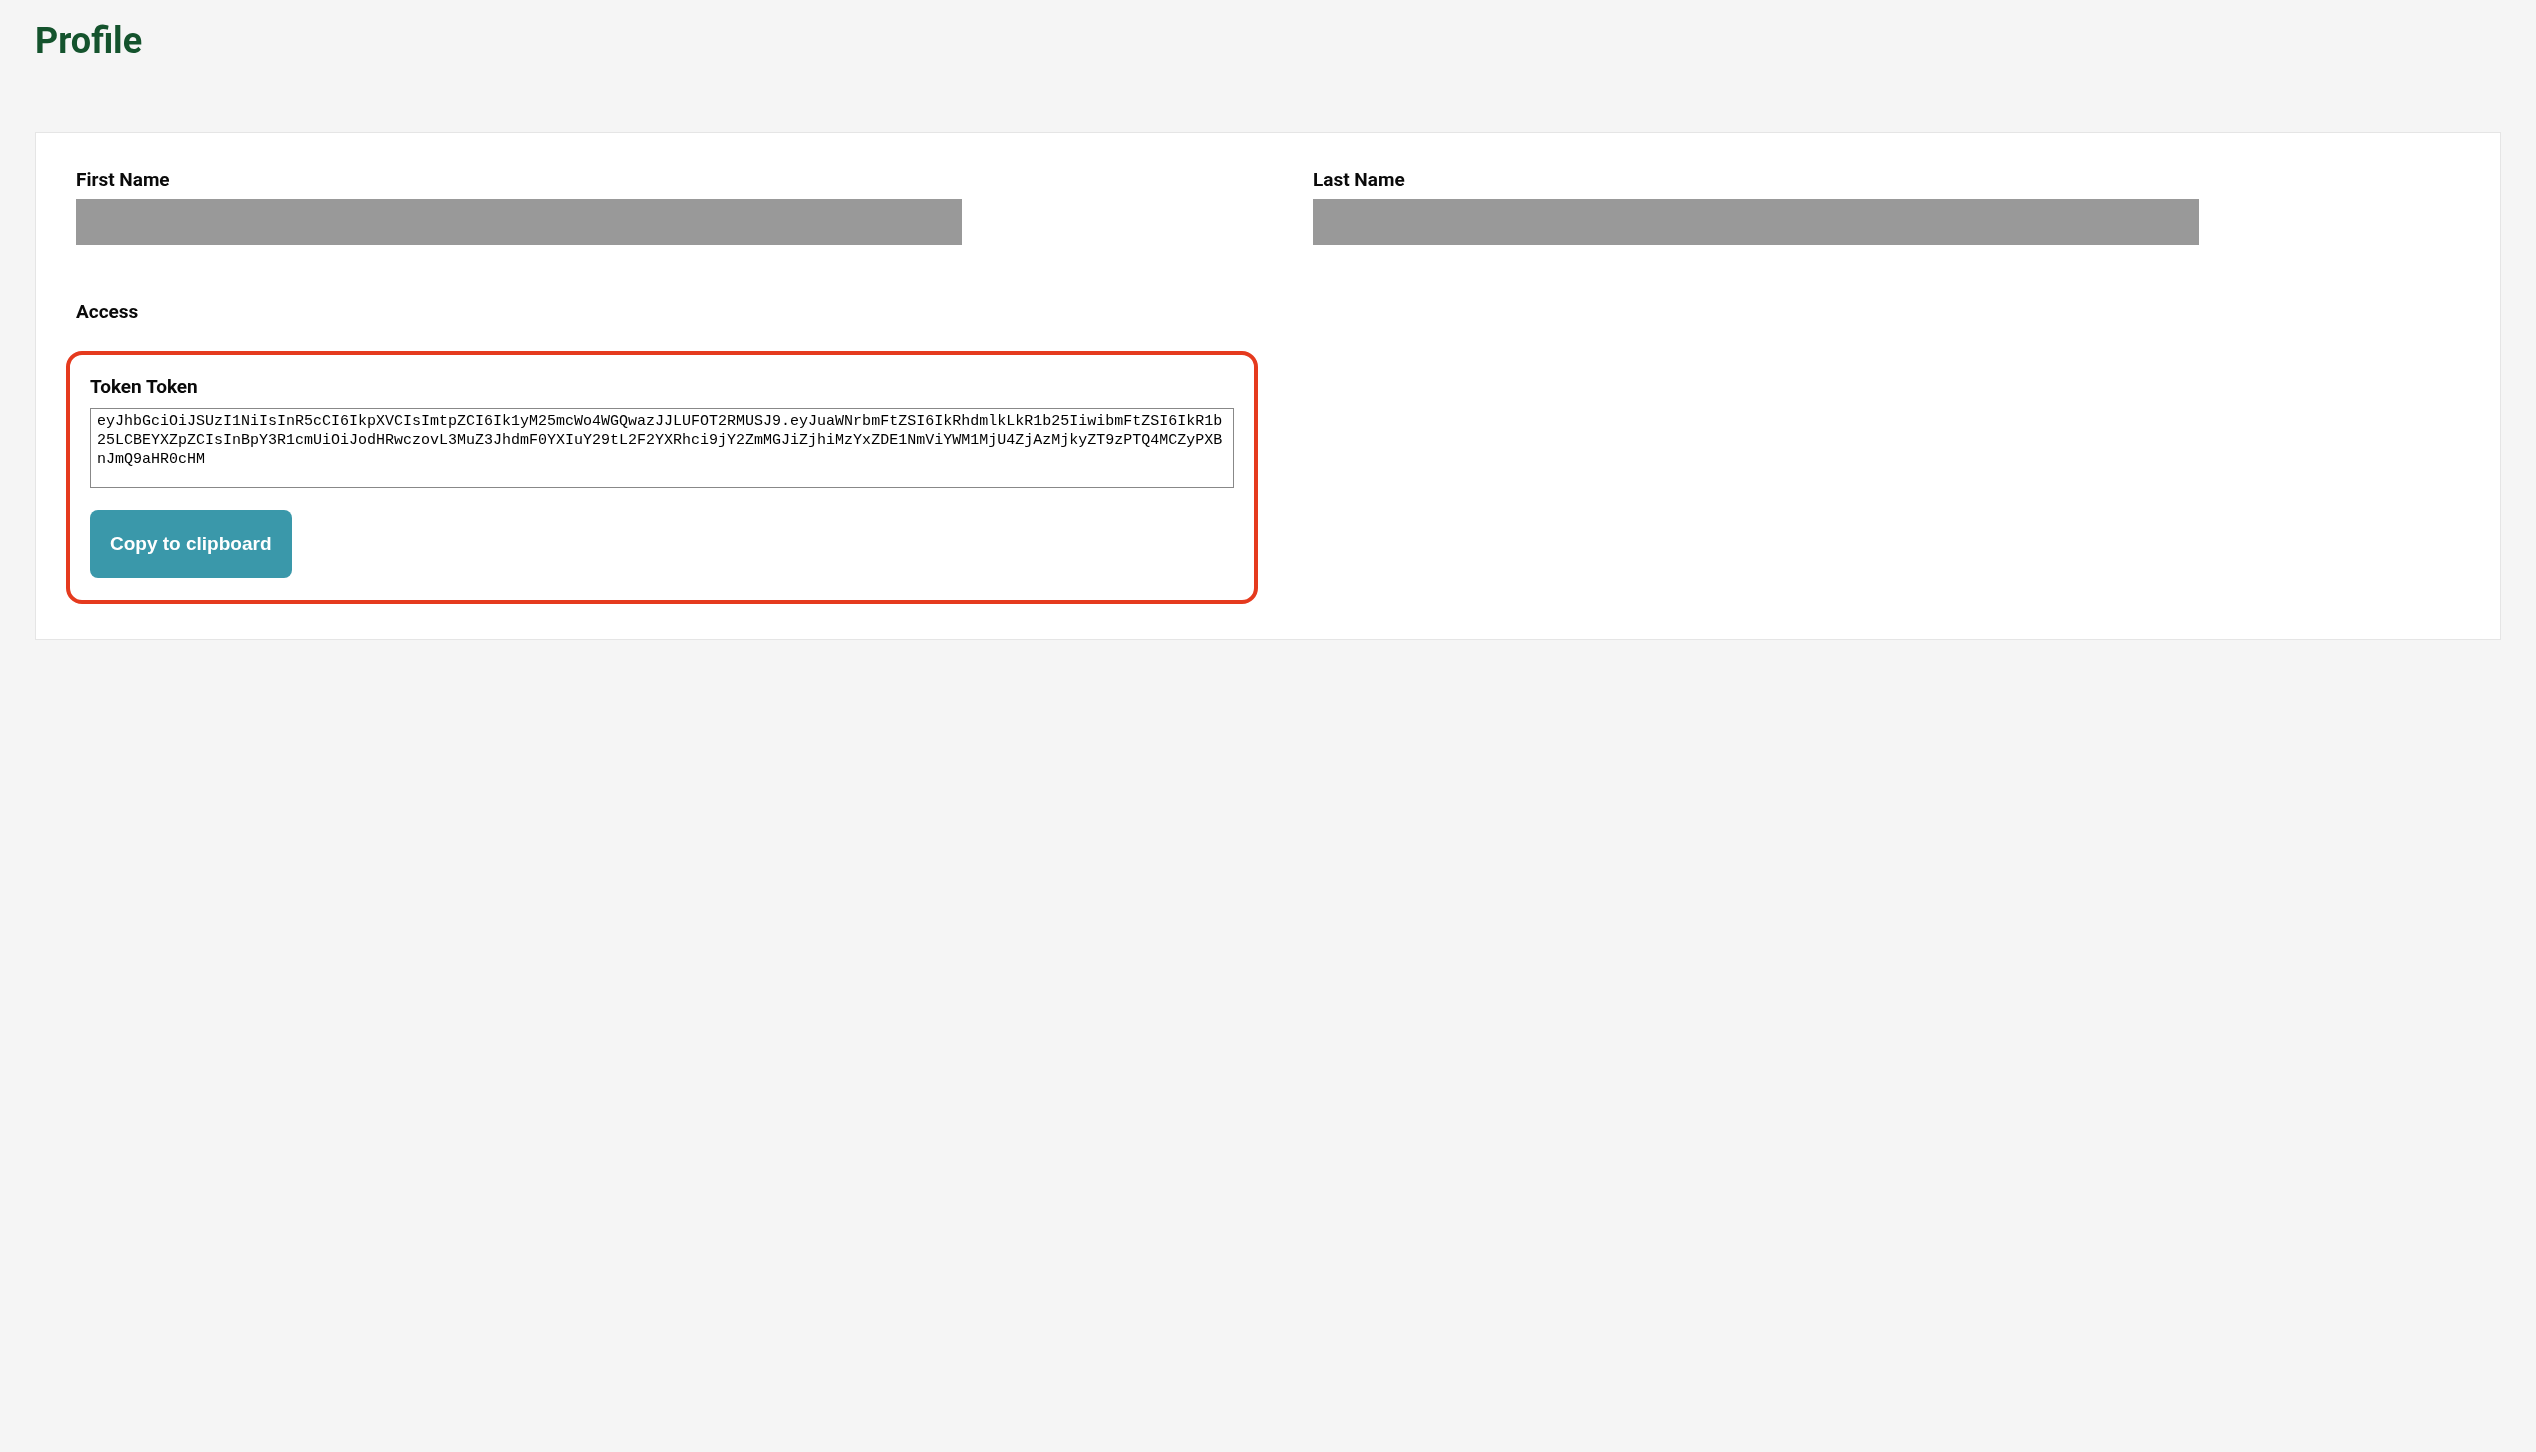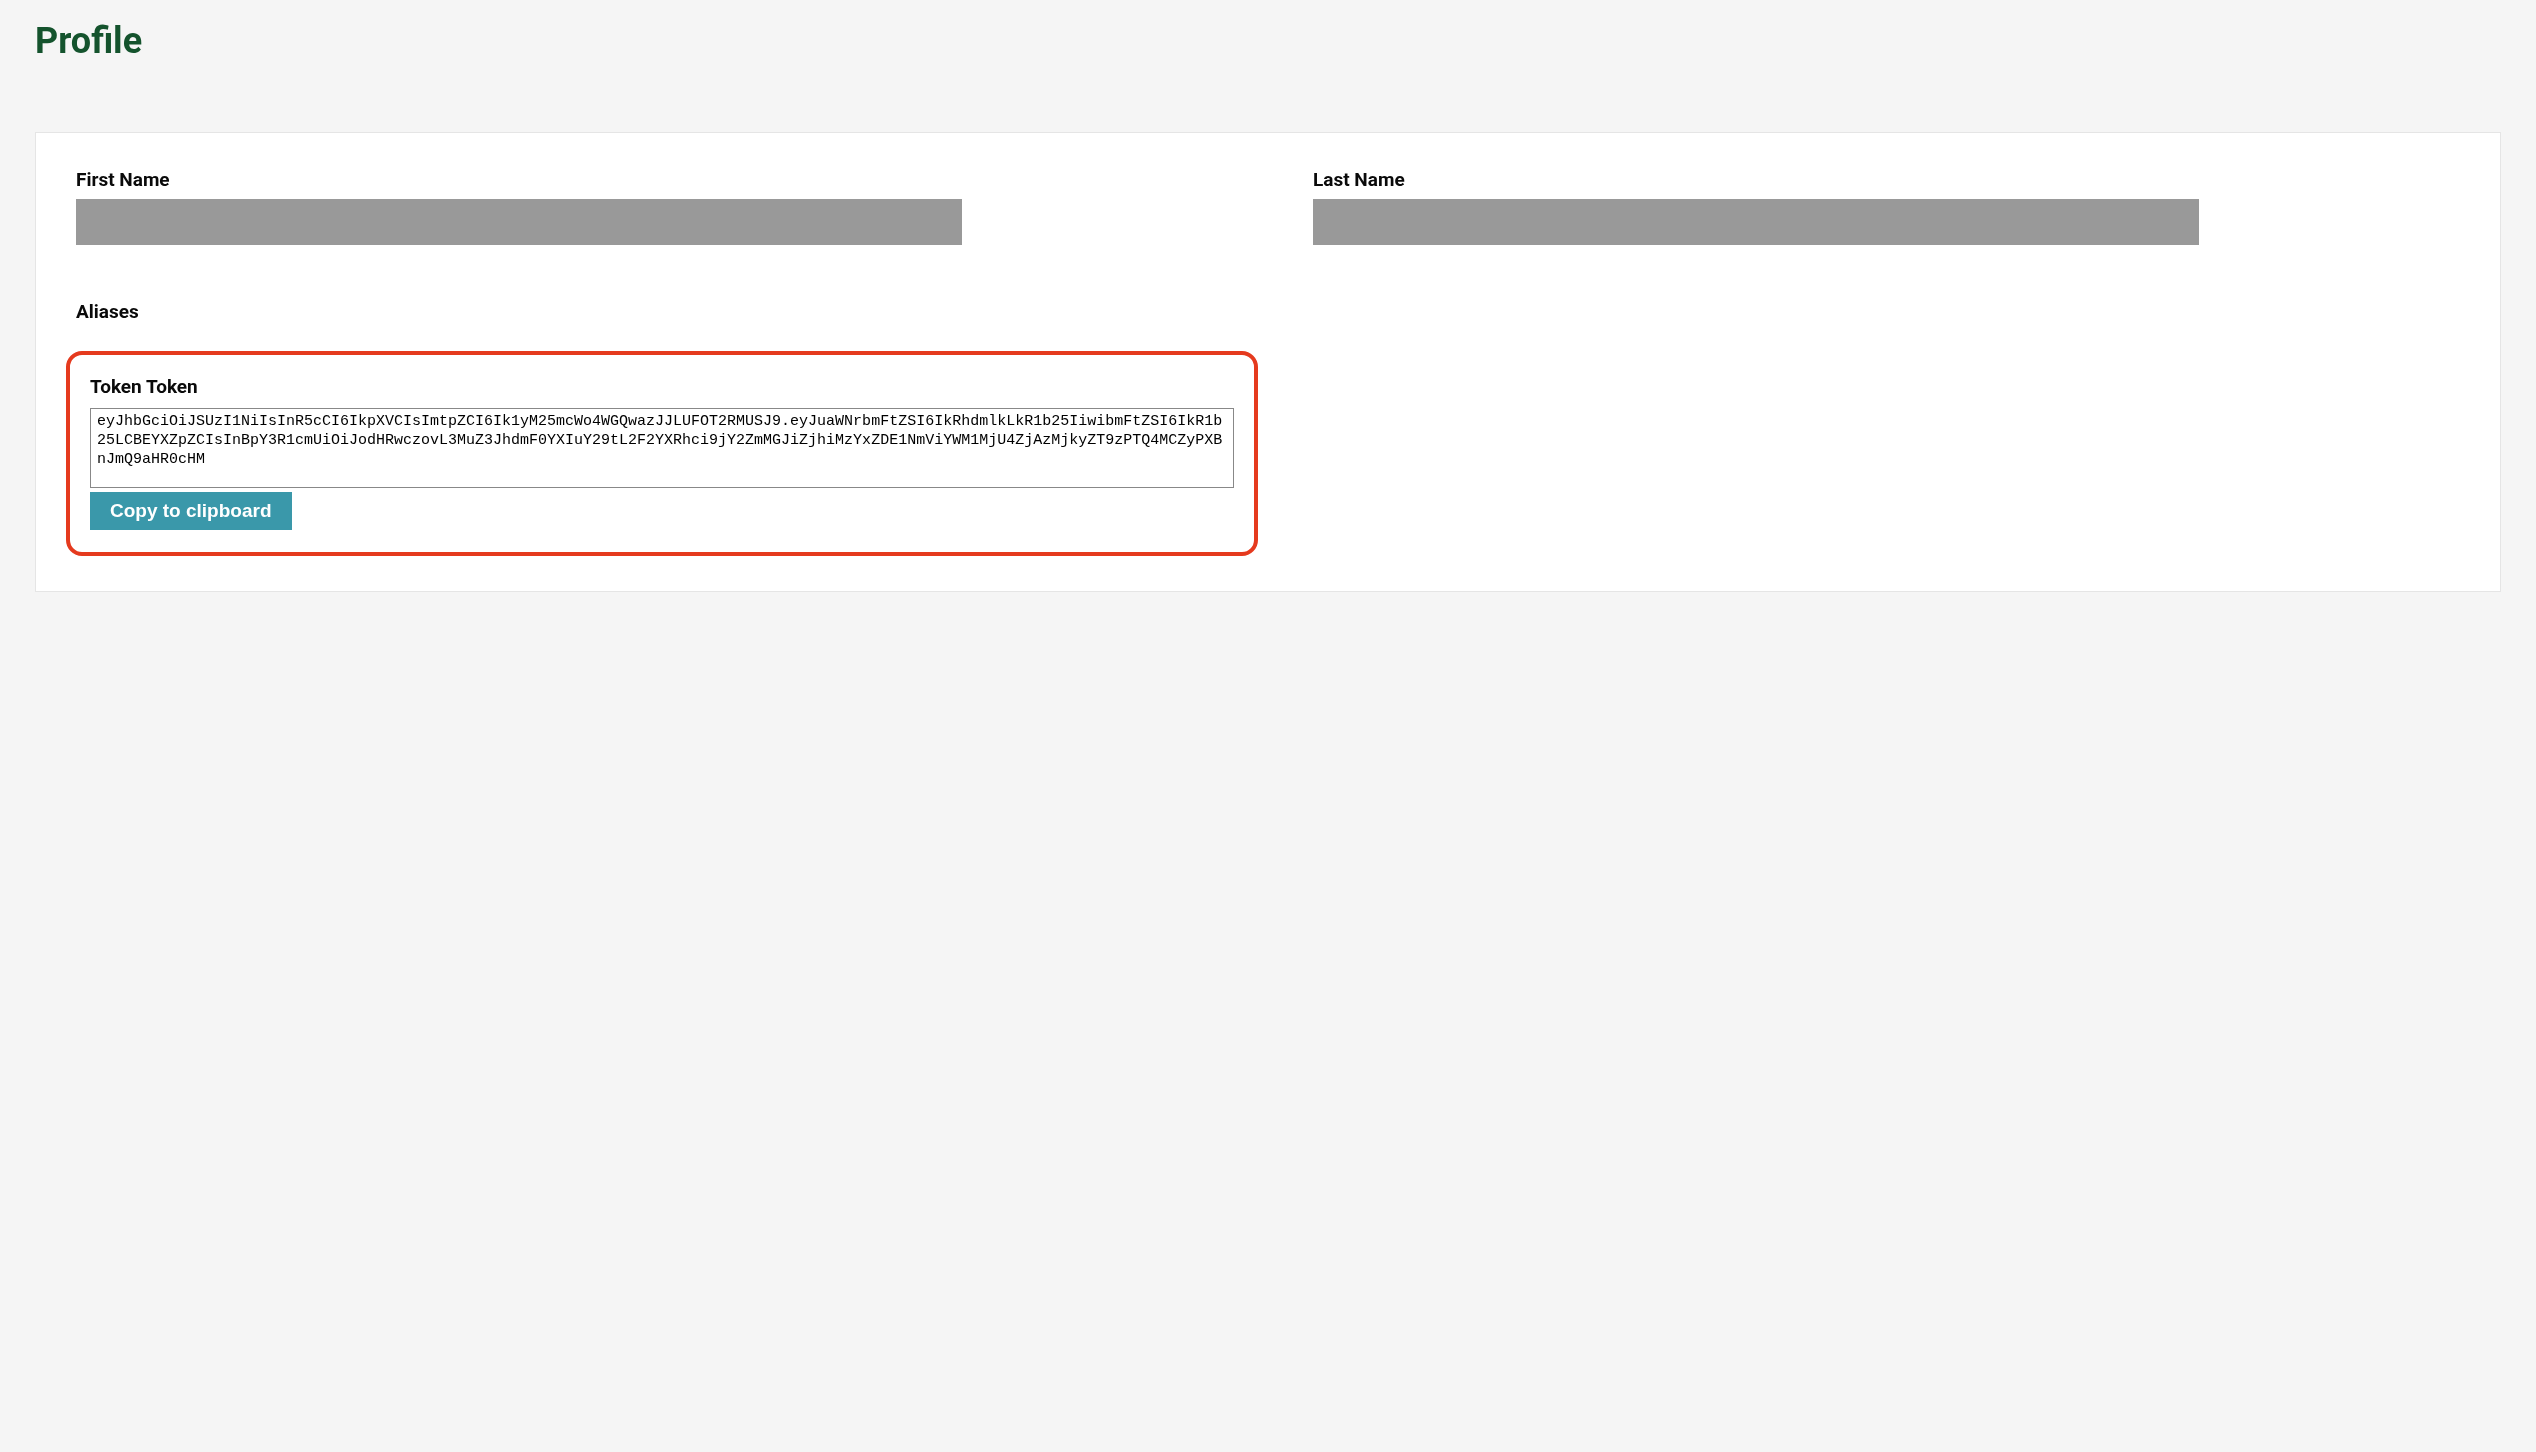--- a/index.html
+++ b/index.html
@@ -71,27 +71,28 @@
       padding: 4px 6px;
       resize: none;
       height: 80px;
       line-height: 1.25;
       overflow: hidden;
       word-break: break-all;
       background: #fff;
       color: #000;
     }
     .copy-button {
+      margin-top: 18px;
       background: #3a98aa;
       color: #fff;
       border: none;
-      border-radius: 0;
+      border-radius: 8px;
       font-size: 19px;
       font-weight: 600;
-      padding: 8px 20px;
+      padding: 23px 20px;
       cursor: pointer;
     }
   </style>
 </head>
 <body>
 
 <div class="page-container">
   <h1 class="page-title">Profile</h1>
 
   <div class="card">
@@ -103,21 +104,21 @@
         <div class="field-value-box"></div>
       </div>
       <div class="col">
         <div class="field-label">Last Name</div>
         <div class="field-value-box"></div>
       </div>
     </div>
 
     <div class="row" style="margin-bottom: 30px;">
       <div class="col">
-        <div class="field-label">Aliases</div>
+        <div class="field-label">Access</div>
       </div>
     </div>
 
     <div class="highlight-box">
       <div class="field-label" style="margin-bottom:10px;">Token Token</div>
       <textarea readonly="" class="token-textarea" style="">eyJhbGciOiJSUzI1NiIsInR5cCI6IkpXVCIsImtpZCI6Ik1yM25mcWo4WGQwazJJLUFOT2RMUSJ9.eyJuaWNrbmFtZSI6IkRhdmlkLkR1b25IiwibmFtZSI6IkR1b25LCBEYXZpZCIsInBpY3R1cmUiOiJodHRwczovL3MuZ3JhdmF0YXIuY29tL2F2YXRhci9jY2ZmMGJiZjhiMzYxZDE1NmViYWM1MjU4ZjAzMjkyZT9zPTQ4MCZyPXBnJmQ9aHR0cHM</textarea>
       <button class="copy-button">Copy to clipboard</button>
     </div>
 
   </div>

